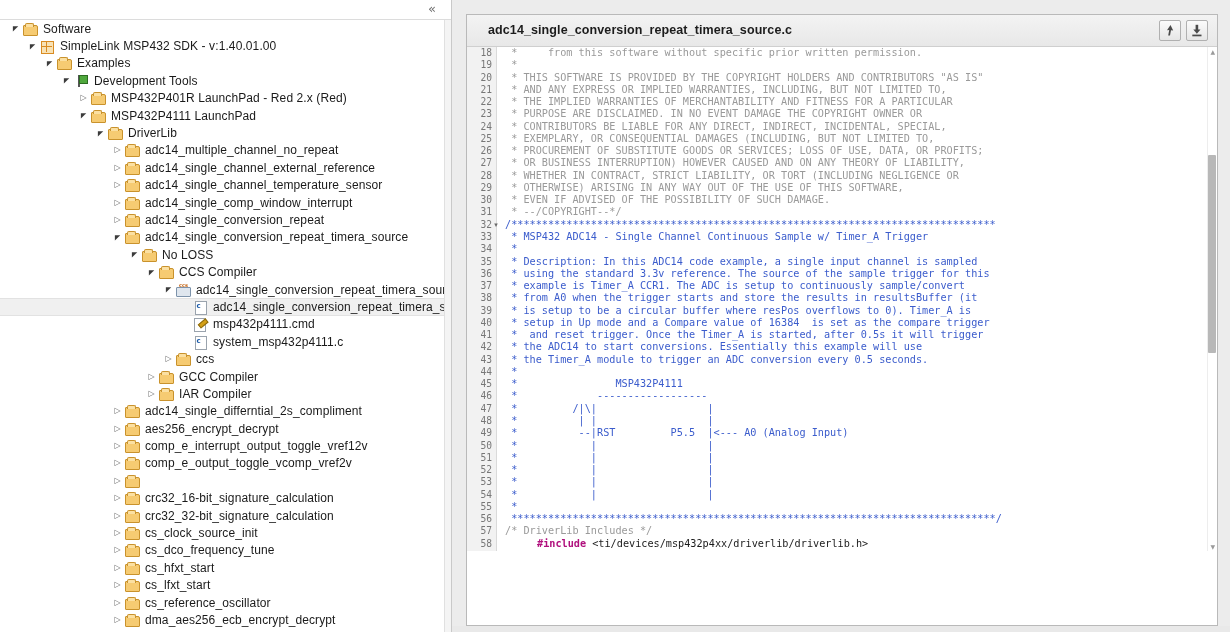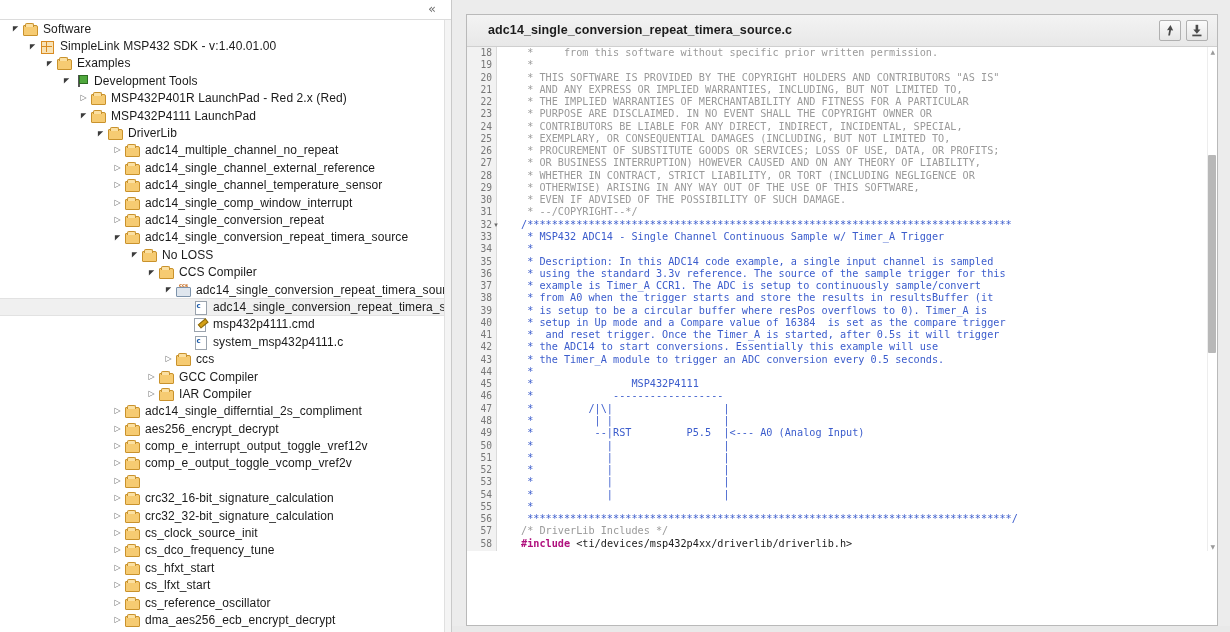--- a/index.html
+++ b/index.html
@@ -248,25 +248,25 @@
     color: #777777;
     font-size: 9.6px;
   }
   .cl .fold {
     position: absolute; left: 25px; top: 0;
     width: 8px; text-align: center;
     color: #6a6a6a; font-size: 7px;
     font-family: "DejaVu Sans", sans-serif;
   }
   .cl .tx {
-    position: absolute; left: 54px; top: 0; text-align: center;
+    position: absolute; left: 38px; top: 0; text-align: center;
   }
   .c-comment  { color: #9a9a9a; }
   .c-doc      { color: #3b5ccc; }
-  .c-pre      { color: #b0107d; font-weight: bold; }
+  .c-pre      { color: #b0107d; font-weight: bold; margin-left: 32px; }
   .c-plain    { color: #1a1a1a; font-weight: normal; }
 
   
   #code-scrollbar {
     position: absolute; right: 0; top: 0;
     width: 10px; height: 100%;
     background: #ffffff;
     border-left: 1px solid #ededed;
   }
   #code-thumb {
@@ -543,21 +543,21 @@
     </div>
 
     <div id="code-area">
       <div id="gutter"></div>
       <div id="code-lines">
           <div class="cl"><span class="ln">18</span><span class="tx c-comment"> *     from this software without specific prior written permission.</span></div>
           <div class="cl"><span class="ln">19</span><span class="tx c-comment"> *</span></div>
           <div class="cl"><span class="ln">20</span><span class="tx c-comment"> * THIS SOFTWARE IS PROVIDED BY THE COPYRIGHT HOLDERS AND CONTRIBUTORS "AS IS"</span></div>
           <div class="cl"><span class="ln">21</span><span class="tx c-comment"> * AND ANY EXPRESS OR IMPLIED WARRANTIES, INCLUDING, BUT NOT LIMITED TO,</span></div>
           <div class="cl"><span class="ln">22</span><span class="tx c-comment"> * THE IMPLIED WARRANTIES OF MERCHANTABILITY AND FITNESS FOR A PARTICULAR</span></div>
-          <div class="cl"><span class="ln">23</span><span class="tx c-comment"> * PURPOSE ARE DISCLAIMED. IN NO EVENT SHALL THE COPYRIGHT OWNER OR</span></div>
+          <div class="cl"><span class="ln">23</span><span class="tx c-comment"> * PURPOSE ARE DISCLAIMED. IN NO EVENT DAMAGE THE COPYRIGHT OWNER OR</span></div>
           <div class="cl"><span class="ln">24</span><span class="tx c-comment"> * CONTRIBUTORS BE LIABLE FOR ANY DIRECT, INDIRECT, INCIDENTAL, SPECIAL,</span></div>
           <div class="cl"><span class="ln">25</span><span class="tx c-comment"> * EXEMPLARY, OR CONSEQUENTIAL DAMAGES (INCLUDING, BUT NOT LIMITED TO,</span></div>
           <div class="cl"><span class="ln">26</span><span class="tx c-comment"> * PROCUREMENT OF SUBSTITUTE GOODS OR SERVICES; LOSS OF USE, DATA, OR PROFITS;</span></div>
           <div class="cl"><span class="ln">27</span><span class="tx c-comment"> * OR BUSINESS INTERRUPTION) HOWEVER CAUSED AND ON ANY THEORY OF LIABILITY,</span></div>
           <div class="cl"><span class="ln">28</span><span class="tx c-comment"> * WHETHER IN CONTRACT, STRICT LIABILITY, OR TORT (INCLUDING NEGLIGENCE OR</span></div>
           <div class="cl"><span class="ln">29</span><span class="tx c-comment"> * OTHERWISE) ARISING IN ANY WAY OUT OF THE USE OF THIS SOFTWARE,</span></div>
           <div class="cl"><span class="ln">30</span><span class="tx c-comment"> * EVEN IF ADVISED OF THE POSSIBILITY OF SUCH DAMAGE.</span></div>
           <div class="cl"><span class="ln">31</span><span class="tx c-comment"> * --/COPYRIGHT--*/</span></div>
           <div class="cl"><span class="ln">32</span><span class="fold">▾</span><span class="tx c-doc">/*******************************************************************************</span></div>
           <div class="cl"><span class="ln">33</span><span class="tx c-doc"> * MSP432 ADC14 - Single Channel Continuous Sample w/ Timer_A Trigger</span></div>

